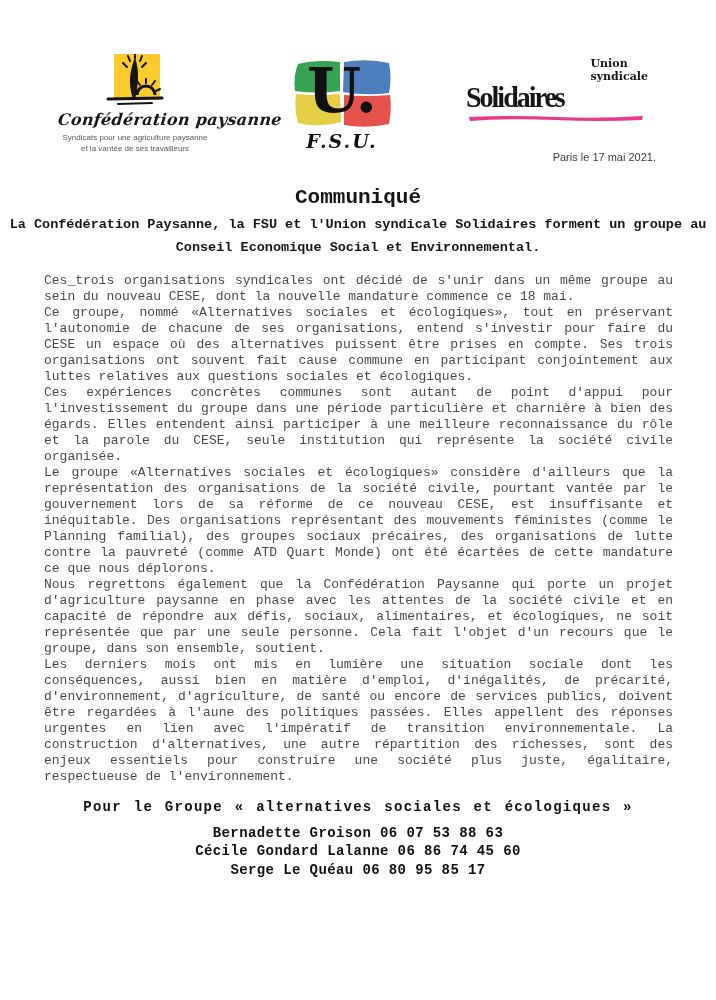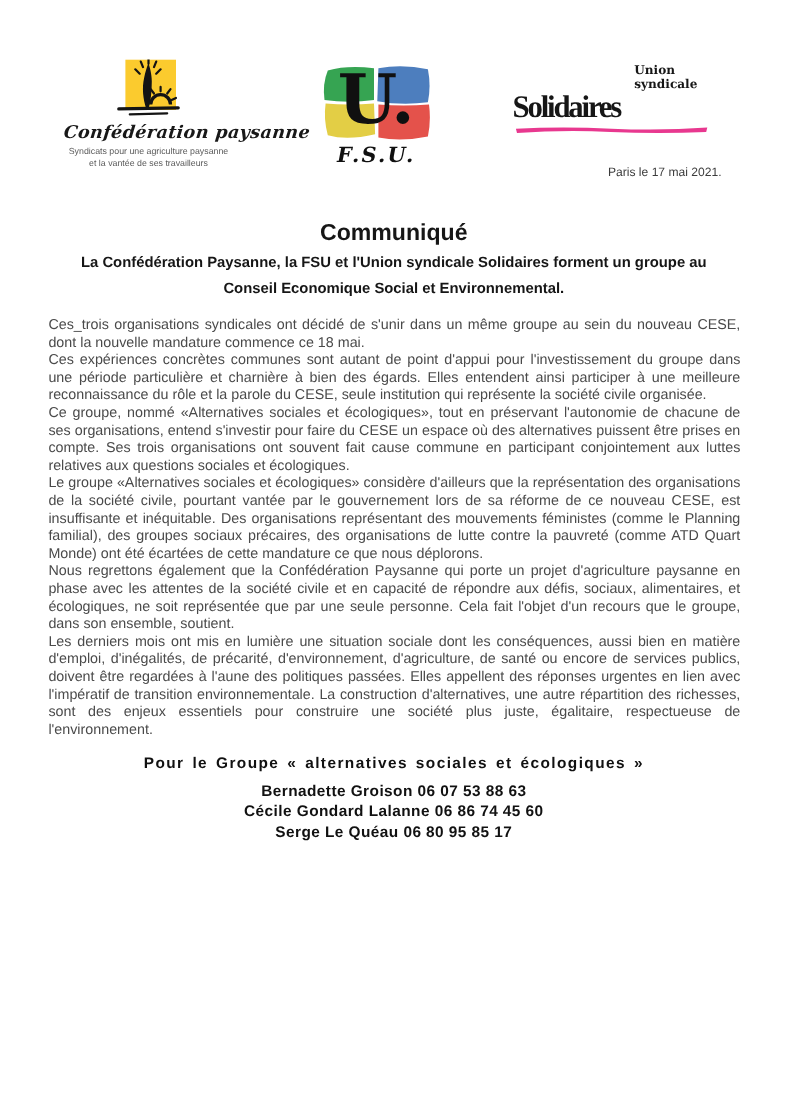--- a/index.html
+++ b/index.html
@@ -26,38 +26,38 @@
     font-family:"DejaVu Serif", serif; font-weight:bold; font-size:62px; line-height:82px;
     color:#101010; text-align:center;
   }
   .fsu-label {
     font-family:"DejaVu Serif", serif; font-style:italic; font-weight:bold;
     font-size:19px; letter-spacing:2px; color:#101010; margin-top:2px;
   }
 
   .logo-solidaires { position:absolute; left:466px; top:58px; width:190px; }
   .sol-union {
-    position:absolute; right:22px; top:0;
+    position:absolute; right:8px; top:0;
     font-family:"DejaVu Serif", serif; font-weight:bold; font-size:11px; line-height:12.5px;
     color:#161616; text-align:left;
   }
   .sol-word {
     font-family:"Liberation Serif", serif; font-weight:bold; font-size:28px; line-height:40px;
     letter-spacing:-2px; color:#161616; margin-top:20px; transform:scaleY(1.02);
     white-space:nowrap;
   }
   .sol-underline { display:block; margin-top:-3px; margin-left:2px; }
 
   .date-line {
     position:absolute; top:151px; right:60px;
     font-size:11px; color:#3c3c3c;
   }
 
   
-  .content { position:absolute; left:0; top:200px; width:716px; }
+  .content { position:absolute; left:0; top:186px; width:716px;font-family:Liberation Mono, monospace; }
   .doc-title { text-align:center; font-size:21px; font-weight:bold; color:#161616; line-height:24px; }
   .doc-subtitle {
     text-align:center; font-size:13.5px; font-weight:bold; color:#161616;
     line-height:22.5px; margin-top:4px;
   }
   .doc-body {
     margin:14px 43px 0 44px;
     font-size:13px; line-height:16px; color:#4a4a4a;
     text-align:justify;
   }
@@ -117,22 +117,22 @@
 
   <div class="content">
     <div class="doc-title">Communiqué</div>
     <div class="doc-subtitle">
       <div>La Confédération Paysanne, la FSU et l'Union syndicale Solidaires forment un groupe au</div>
       <div>Conseil Economique Social et Environnemental.</div>
     </div>
 
     <div class="doc-body">
       <p>Ces_trois organisations syndicales ont décidé de s'unir dans un même groupe au sein du nouveau CESE, dont la nouvelle mandature commence ce 18 mai.</p>
+      <p>Ce groupe, nommé «Alternatives sociales et écologiques», tout en préservant l'autonomie de chacune de ses organisations, entend s'investir pour faire du CESE un espace où des alternatives puissent être prises en compte. Ses trois organisations ont souvent fait cause commune en participant conjointement aux luttes relatives aux questions sociales et écologiques.</p>
       <p>Ces expériences concrètes communes sont autant de point d'appui pour l'investissement du groupe dans une période particulière et charnière à bien des égards. Elles entendent ainsi participer à une meilleure reconnaissance du rôle et la parole du CESE, seule institution qui représente la société civile organisée.</p>
-      <p>Ce groupe, nommé «Alternatives sociales et écologiques», tout en préservant l'autonomie de chacune de ses organisations, entend s'investir pour faire du CESE un espace où des alternatives puissent être prises en compte. Ses trois organisations ont souvent fait cause commune en participant conjointement aux luttes relatives aux questions sociales et écologiques.</p>
       <p>Le groupe «Alternatives sociales et écologiques» considère d'ailleurs que la représentation des organisations de la société civile, pourtant vantée par le gouvernement lors de sa réforme de ce nouveau CESE, est insuffisante et inéquitable. Des organisations représentant des mouvements féministes (comme le Planning familial), des groupes sociaux précaires, des organisations de lutte contre la pauvreté (comme ATD Quart Monde) ont été écartées de cette mandature ce que nous déplorons.</p>
       <p>Nous regrettons également que la Confédération Paysanne qui porte un projet d'agriculture paysanne en phase avec les attentes de la société civile et en capacité de répondre aux défis, sociaux, alimentaires, et écologiques, ne soit représentée que par une seule personne. Cela fait l'objet d'un recours que le groupe, dans son ensemble, soutient.</p>
       <p>Les derniers mois ont mis en lumière une situation sociale dont les conséquences, aussi bien en matière d'emploi, d'inégalités, de précarité, d'environnement, d'agriculture, de santé ou encore de services publics, doivent être regardées à l'aune des politiques passées. Elles appellent des réponses urgentes en lien avec l'impératif de transition environnementale. La construction d'alternatives, une autre répartition des richesses, sont des enjeux essentiels pour construire une société plus juste, égalitaire, respectueuse de l'environnement.</p>
     </div>
 
     <div class="doc-footer">
       <div class="footer-heading">Pour le Groupe « alternatives sociales et écologiques »</div>
       <div class="contacts">
         <div>Bernadette Groison 06 07 53 88 63</div>
         <div>Cécile Gondard Lalanne 06 86 74 45 60</div>

